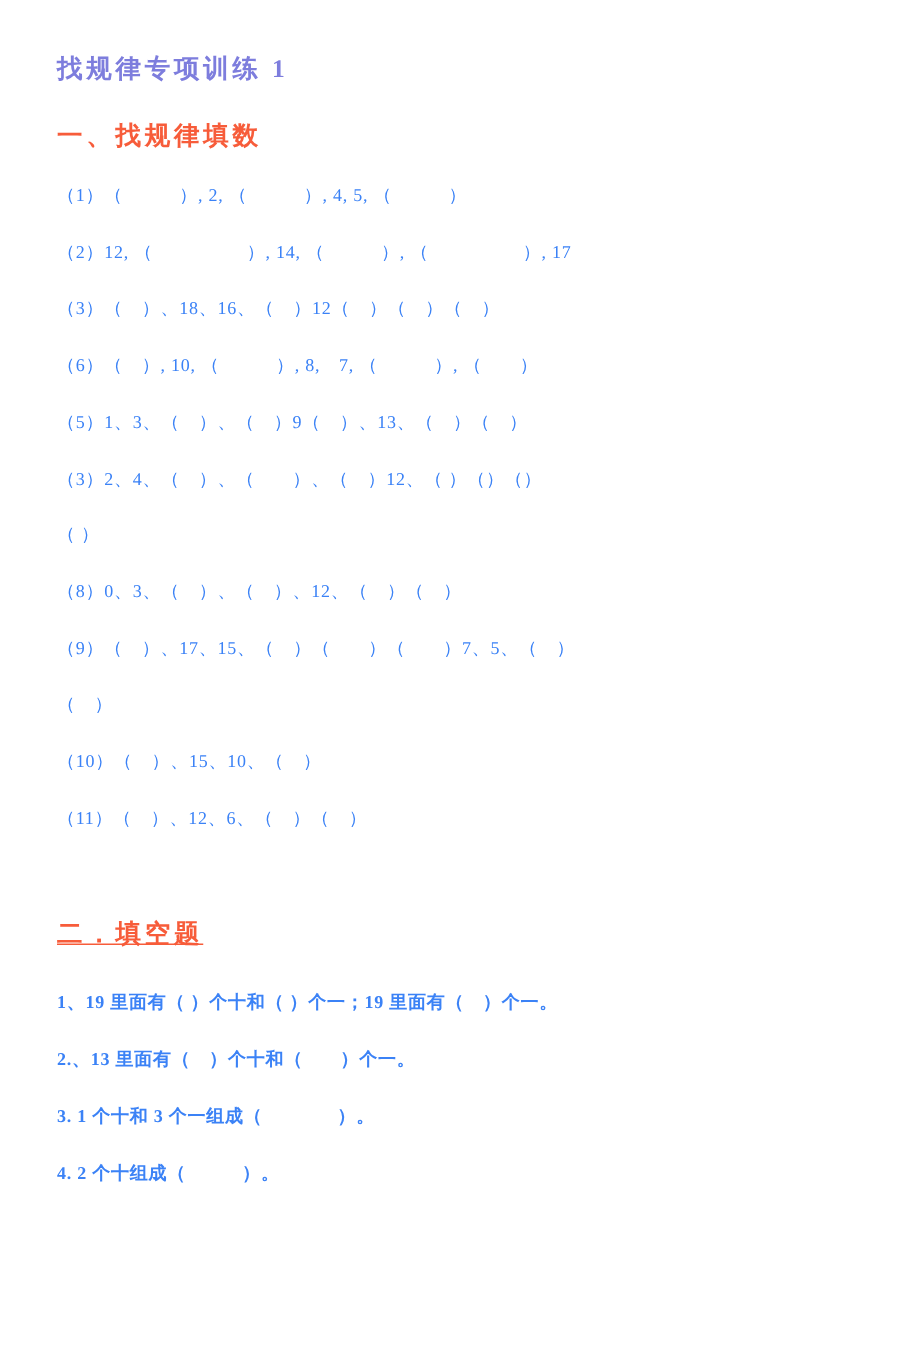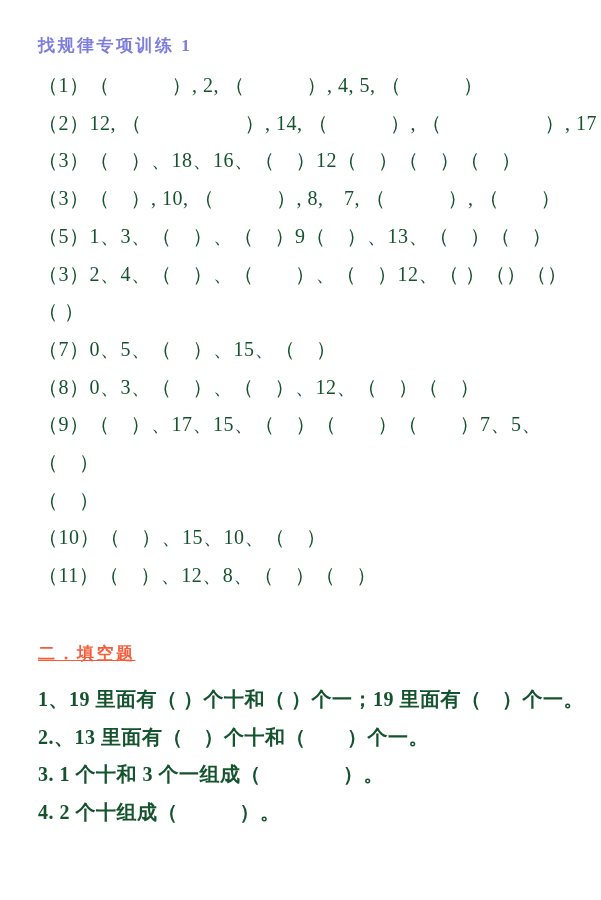--- a/index.html
+++ b/index.html
@@ -35,49 +35,49 @@
     color: #f75c3a;
   }
   .sec-heading.sec2 {
     margin-top: 46px;
     text-decoration: underline;
   }
   .problems { margin-top: 8px; }
   .fills { margin-top: 14px; font-weight: bold; }
   .line {
     margin: 0;
-    font-size: 20px;
+    font-size: 12px;
     line-height: 37.7px;
     white-space: pre-wrap;
     letter-spacing: 0.5px;
-    color: #14532d;
+    color: #3b82f6;
   }
 </style>
 </head>
 <body>
 
 <div class="page">
 
   <h1 class="title">找规律专项训练 1</h1>
 
+  <h2 class="sec-heading">一、找规律填数</h2>
 
   <div class="problems">
     <p class="line">（1）（　　　）, 2, （　　　）, 4, 5, （　　　）</p>
     <p class="line">（2）12, （　　　　　）, 14, （　　　）, （　　　　　）, 17</p>
     <p class="line">（3）（　）、18、16、（　）12（　）（　）（　）</p>
-    <p class="line">（3）（　）, 10, （　　　）, 8,　7, （　　　）, （　　）</p>
+    <p class="line">（6）（　）, 10, （　　　）, 8,　7, （　　　）, （　　）</p>
     <p class="line">（5）1、3、（　）、（　）9（　）、13、（　）（　）</p>
     <p class="line">（3）2、4、（　）、（　　）、（　）12、（ ）（）（）</p>
     <p class="line">（ ）</p>
-    <p class="line">（7）0、5、（　）、15、（　）</p>
     <p class="line">（8）0、3、（　）、（　）、12、（　）（　）</p>
     <p class="line">（9）（　）、17、15、（　）（　　）（　　）7、5、（　）</p>
     <p class="line">（　）</p>
     <p class="line">（10）（　）、15、10、（　）</p>
-    <p class="line">（11）（　）、12、8、（　）（　）</p>
+    <p class="line">（11）（　）、12、6、（　）（　）</p>
   </div>
 
   <h2 class="sec-heading sec2">二．填空题</h2>
 
   <div class="fills">
     <p class="line">1、19 里面有（ ）个十和（ ）个一；19 里面有（　）个一。</p>
     <p class="line">2.、13 里面有（　）个十和（　　）个一。</p>
     <p class="line">3. 1 个十和 3 个一组成（　　　　）。</p>
     <p class="line">4. 2 个十组成（　　　）。</p>
   </div>

